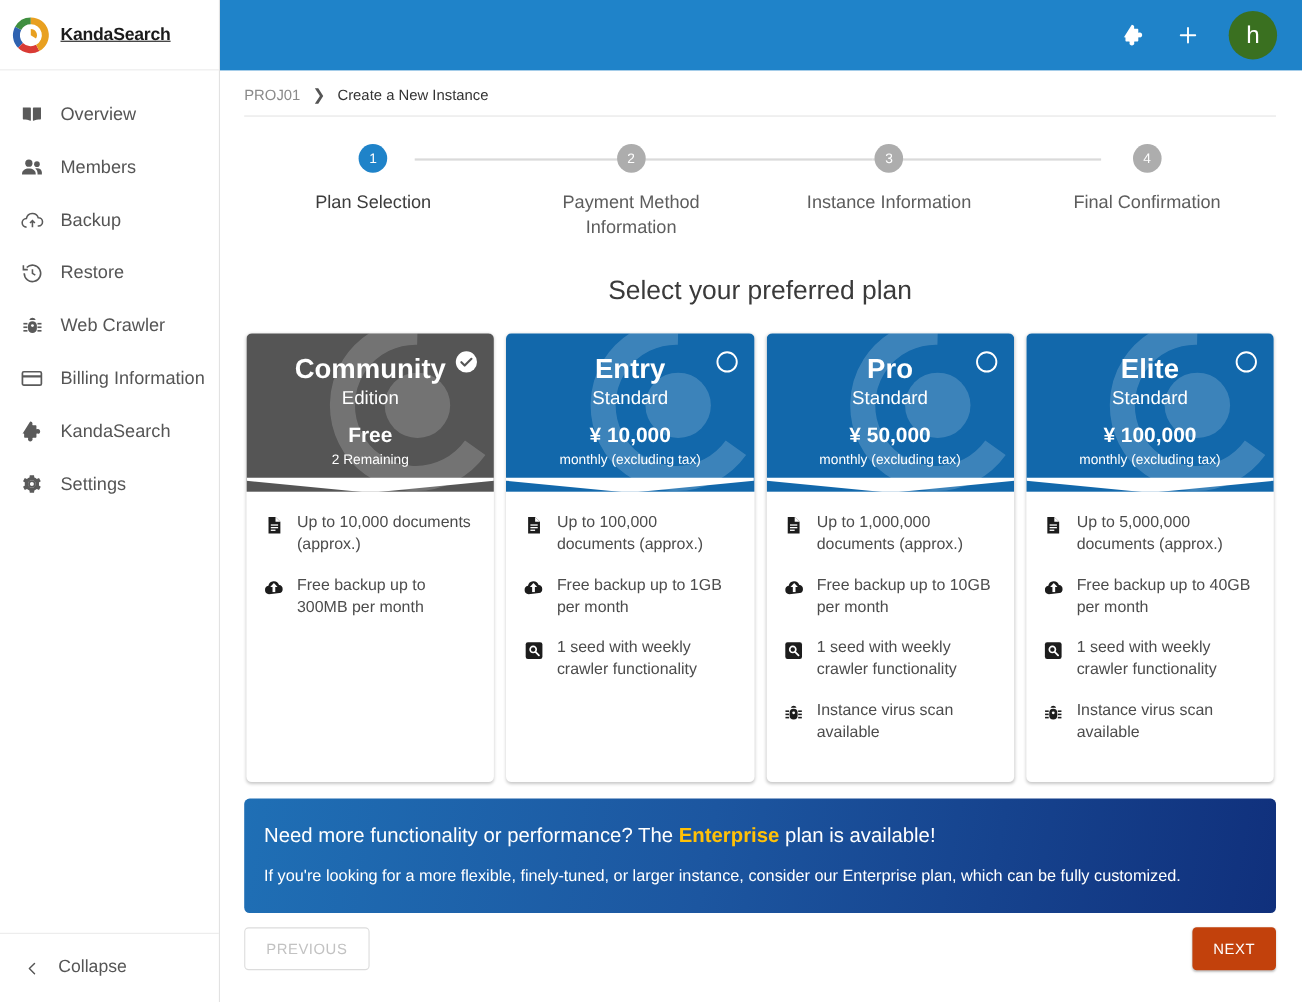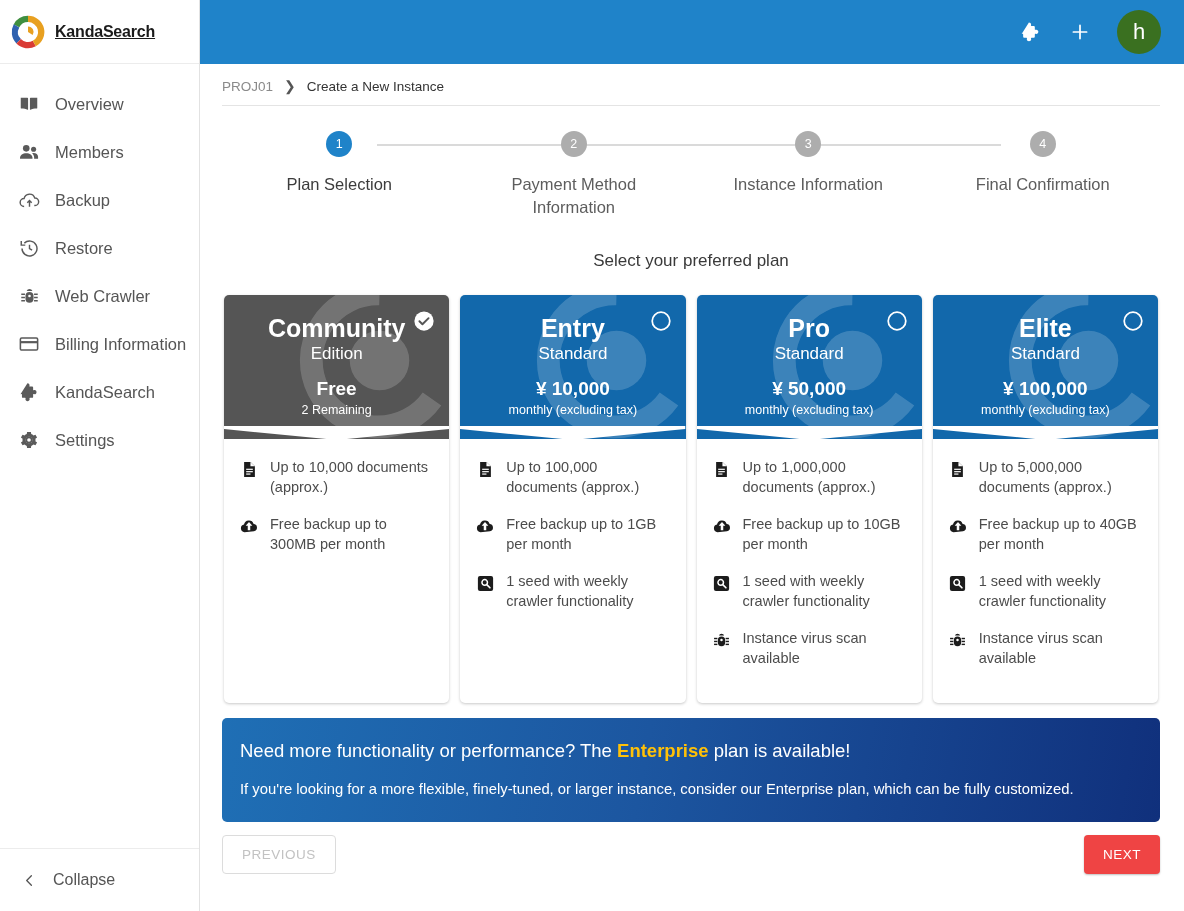--- a/index.html
+++ b/index.html
@@ -87,21 +87,21 @@
   .step-line {
     position: absolute; top: 13px; height: 2px; background: #dadada; z-index: 1;
   }
   .step-label {
     margin-top: 16px; font-size: 16.5px; color: #5d5d5d;
     text-align: center; line-height: 23px; max-width: 185px;
   }
   .step-label.active { color: #3c3c3c; }
 
   .section-title {
-    text-align: center; font-size: 17px; color: #3a3a3a;
+    text-align: center; font-size: 24px; color: #3a3a3a;
     margin-top: 32px;
   }
 
   
   .cards {
     display: flex; gap: 11px; margin-top: 24px;
     padding: 0 2px;
   }
   .card {
     flex: 1; background: #fff; border-radius: 5px;
@@ -159,21 +159,21 @@
     display: flex; justify-content: space-between; align-items: center;
     margin-top: 13px;
   }
   .btn-prev {
     border: 1px solid #dcdcdc; background: #fff; color: #c2c2c2;
     border-radius: 4px; font-size: 13.5px; letter-spacing: .5px;
     padding: 11px 19px; cursor: default;
     font-family: "Liberation Sans", sans-serif;
   }
   .btn-next {
-    border: none; background: #ef4444; color: #fff;
+    border: none; background: #c2410c; color: #fff;
     border-radius: 4px; font-size: 13.5px; letter-spacing: .5px;
     padding: 12px 19px; cursor: pointer;
     box-shadow: 0 1px 2px rgba(0,0,0,.25);
     font-family: "Liberation Sans", sans-serif;
   }
 </style>
 </head>
 <body>
 
 <div class="app">

